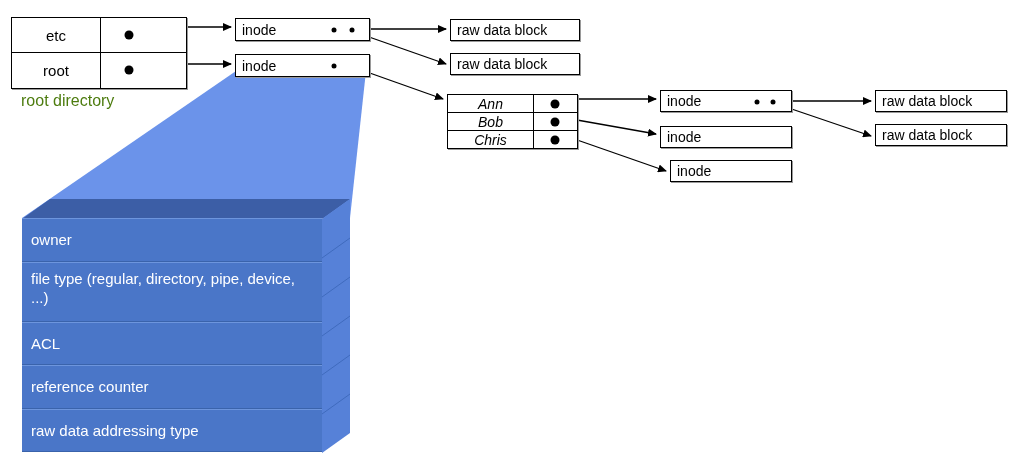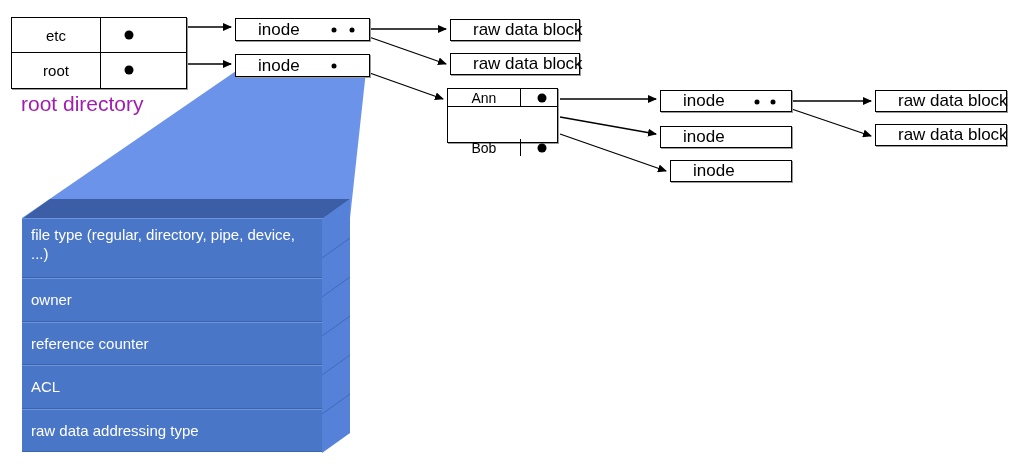--- a/index.html
+++ b/index.html
@@ -31,24 +31,24 @@
   .node-box {
     position: absolute;
     box-sizing: border-box;
     background: #ffffff;
     border: 1px solid #000000;
     box-shadow: 1px 1px 0 0 #9a9a9a;
     z-index: 10;
   }
   .node-box .label {
     position: absolute;
-    left: 22px;
+    left: 6px;
     top: 50%;
     transform: translateY(-50%);
-    font-size: 17px;
+    font-size: 14px;
     color: #000000;
     white-space: nowrap;
   }
   .dot {
     position: absolute;
     border-radius: 50%;
     background: #000000;
     transform: translate(-50%, -50%);
   }
   .dot.small { width: 5px; height: 5px; }
@@ -79,22 +79,22 @@
     font-size: 15px;
     color: #000000;
   }
   .dir-ptr {
     position: relative;
     box-sizing: border-box;
   }
 
   .caption {
     position: absolute;
-    font-size: 21px;
-    color: #a21caf;
+    font-size: 16px;
+    color: #4d7c0f;
     white-space: nowrap;
     z-index: 10;
   }
 
   
   #inode-block {
     position: absolute;
     left: 22px;
     top: 199px;
     width: 328px;
@@ -172,29 +172,35 @@
     <span class="dot small" style="left:98px; top:11px;"></span>
   </div>
 
   <div class="node-box" style="left:450px; top:19px; width:130px; height:22px;">
     <span class="label">raw data block</span>
   </div>
   <div class="node-box" style="left:450px; top:53px; width:130px; height:22px;">
     <span class="label">raw data block</span>
   </div>
 
-  <div class="dir-table" style="left:447px; top:88px; width:111px; height:55px;">
+  <div class="dir-table" style="left:447px; top:94px; width:131px; height:55px;font-style:italic;">
     <div class="dir-row" style="height:18px;">
       <div class="dir-name" style="width:86px; height:17px; font-size:14px;">Ann</div>
       <div class="dir-ptr" style="width:43px;">
         <span class="dot big" style="left:21px; top:9px;"></span>
       </div>
     </div>
-    <div class="dir-row" style="height:18px;margin-top:32px;">
+    <div class="dir-row" style="height:18px;">
       <div class="dir-name" style="width:86px; height:17px; font-size:14px;">Bob</div>
+      <div class="dir-ptr" style="width:43px;">
+        <span class="dot big" style="left:21px; top:9px;"></span>
+      </div>
+    </div>
+    <div class="dir-row" style="height:17px;">
+      <div class="dir-name" style="width:86px; height:17px; font-size:14px;">Chris</div>
       <div class="dir-ptr" style="width:43px;">
         <span class="dot big" style="left:21px; top:9px;"></span>
       </div>
     </div>
   </div>
 
   <div class="node-box" style="left:660px; top:90px; width:132px; height:22px;">
     <span class="label">inode</span>
     <span class="dot small" style="left:96px; top:11px;"></span>
     <span class="dot small" style="left:112px; top:11px;"></span>
@@ -215,24 +221,24 @@
 
   <div id="inode-block">
     <svg class="top-face" viewBox="0 0 328 20" preserveAspectRatio="none">
       <polygon points="0,20 28,0 328,0 300,20" fill="#3c5ea6"></polygon>
     </svg>
     <svg class="side-face" viewBox="0 0 28 254" preserveAspectRatio="none">
       <polygon points="0,254 28,234 28,0 0,20" fill="#5681d8"></polygon>
       <path d="M0,59 L28,39 M0,98 L28,78 M0,137 L28,117 M0,176 L28,156 M0,215 L28,195" stroke="#3f6bbd" stroke-width="1" fill="none"></path>
     </svg>
     <div id="inode-rows">
+      <div class="inode-field norm">owner</div>
       <div class="inode-field tall">file type (regular, directory, pipe, device, ...)</div>
-      <div class="inode-field norm">owner</div>
+      <div class="inode-field norm">ACL</div>
       <div class="inode-field norm">reference counter</div>
-      <div class="inode-field norm">ACL</div>
       <div class="inode-field norm">raw data addressing type</div>
     </div>
   </div>
 
   <svg id="arrow-layer" class="layer" viewBox="0 0 1017 464" preserveAspectRatio="none">
     <defs>
       <marker id="ah" markerWidth="9" markerHeight="8" refX="8" refY="4" orient="auto" markerUnits="userSpaceOnUse">
         <path d="M0,0 L9,4 L0,8 z" fill="#000000"></path>
       </marker>
     </defs>

